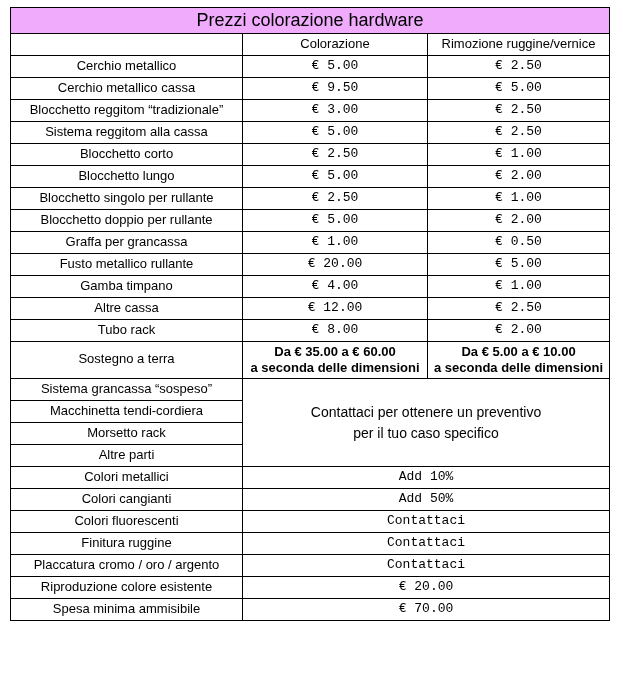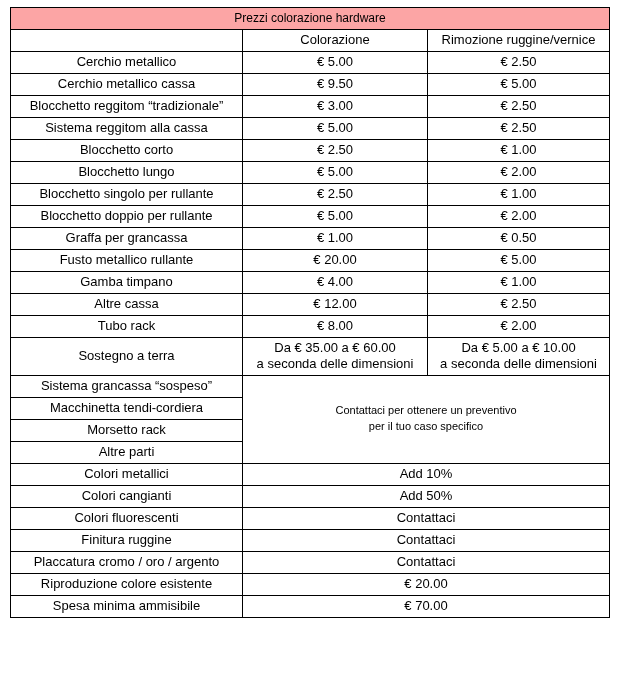--- a/index.html
+++ b/index.html
@@ -40,57 +40,59 @@
     box-sizing: border-box;
     white-space: nowrap;
   }
 
   
   col.c-label { width: 232px; }
   col.c-col   { width: 185px; }
   col.c-rim   { width: 182px; }
 
   .title-cell {
-    background: #fca5a5;
+    background: #f0abfc;
     text-align: center;
     height: 24px;
-    font-size: 12px;
+    font-size: 18px;
   }
 
   .head-cell {
     height: 25px;
   }
 
   .head-empty {
     background: #ffffff;
   }
 
   .label-cell {
     text-align: center;
   }
 
   .value-cell {
     text-align: center;
+    font-family: Liberation Mono, monospace;
   }
 
   .range-cell {
     white-space: normal;
     line-height: 1.25;
     padding: 3px 2px;
     height: 42px;
     font-size: 13px;
+    font-weight: bold;
   }
 
   .range-cell .ln { display: block; }
 
   .contact-cell {
     white-space: normal;
     line-height: 1.45;
     vertical-align: middle;
-    font-size: 11px;
+    font-size: 14px;
   }
 
   .contact-cell .ln { display: block; }
 </style>
 </head>
 <body>
 
 <div class="sheet">
   <table class="price-table">
     <colgroup>

